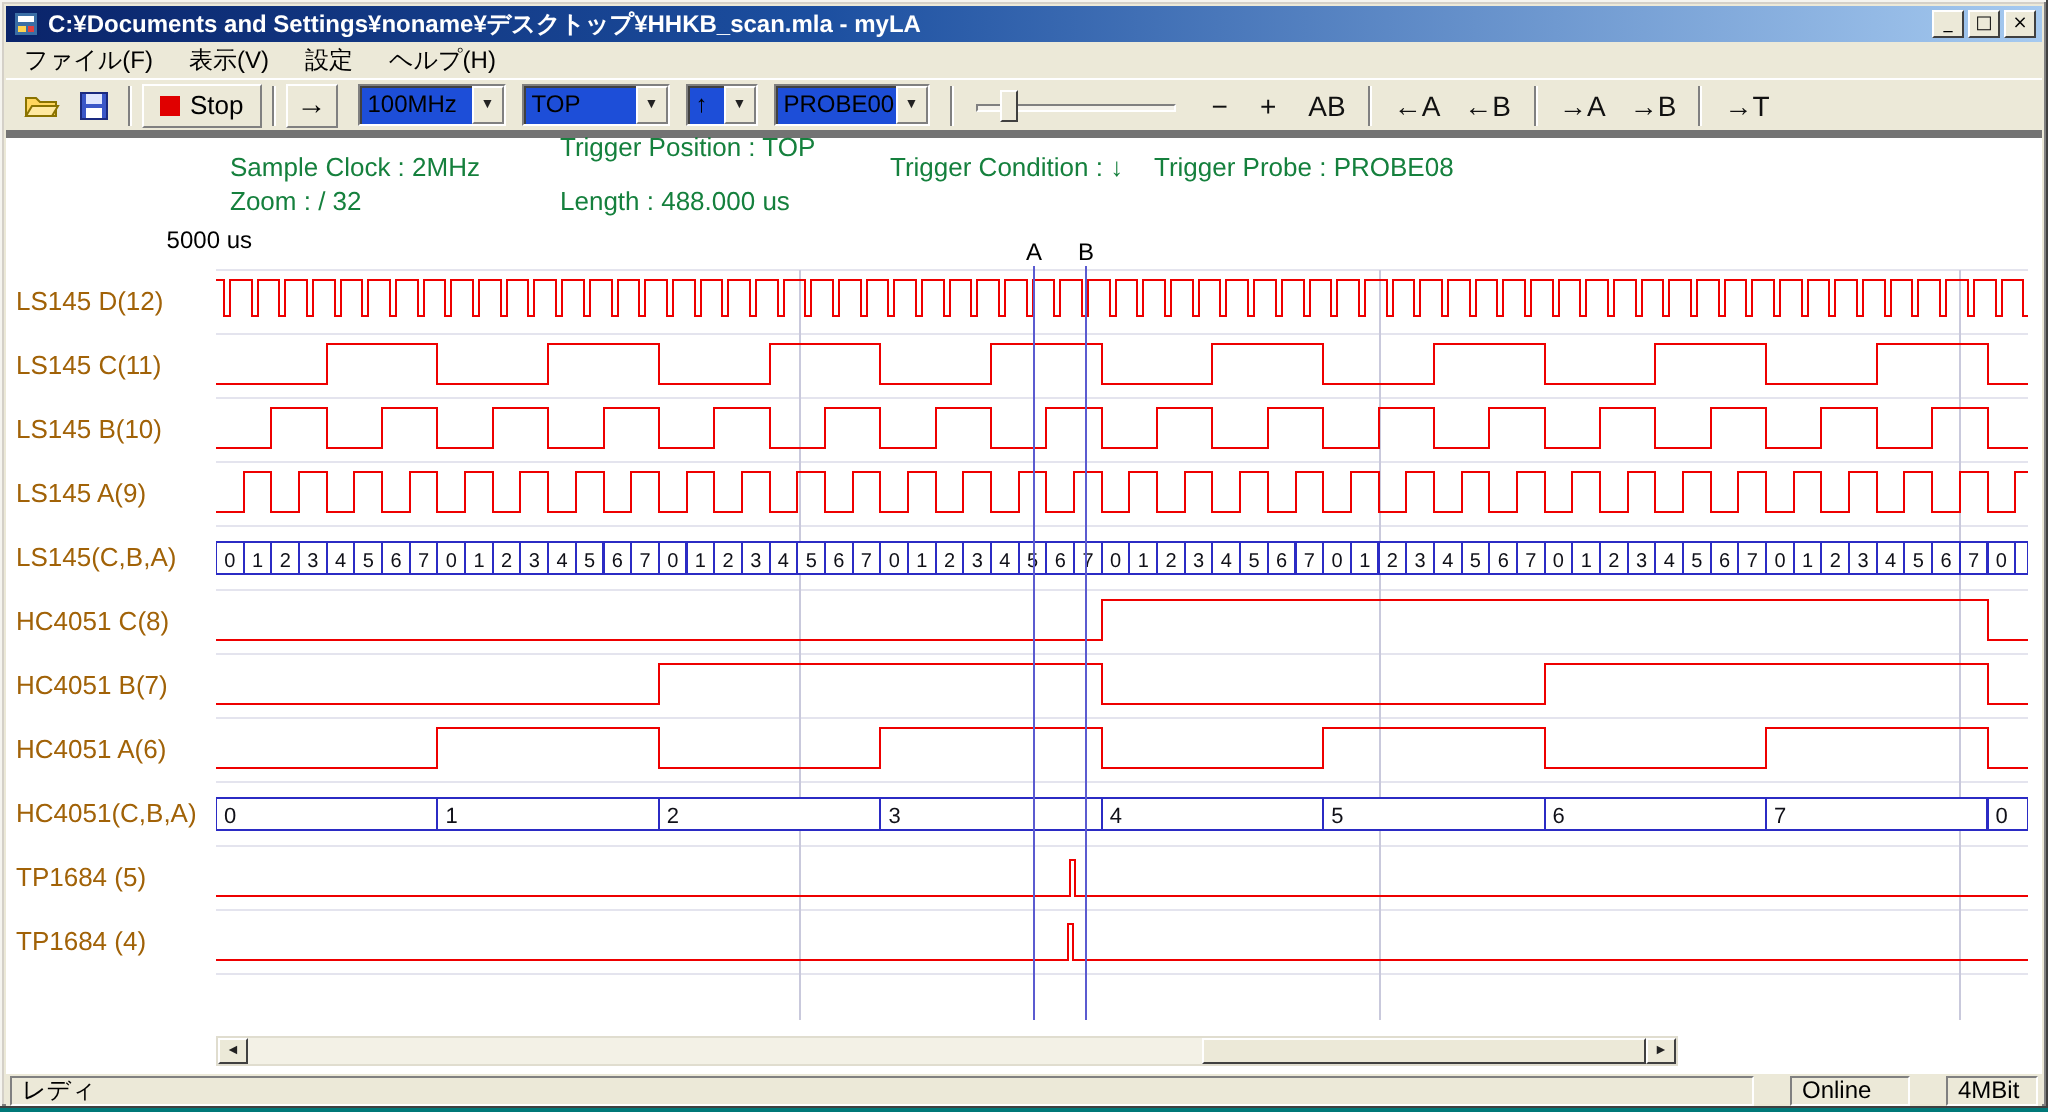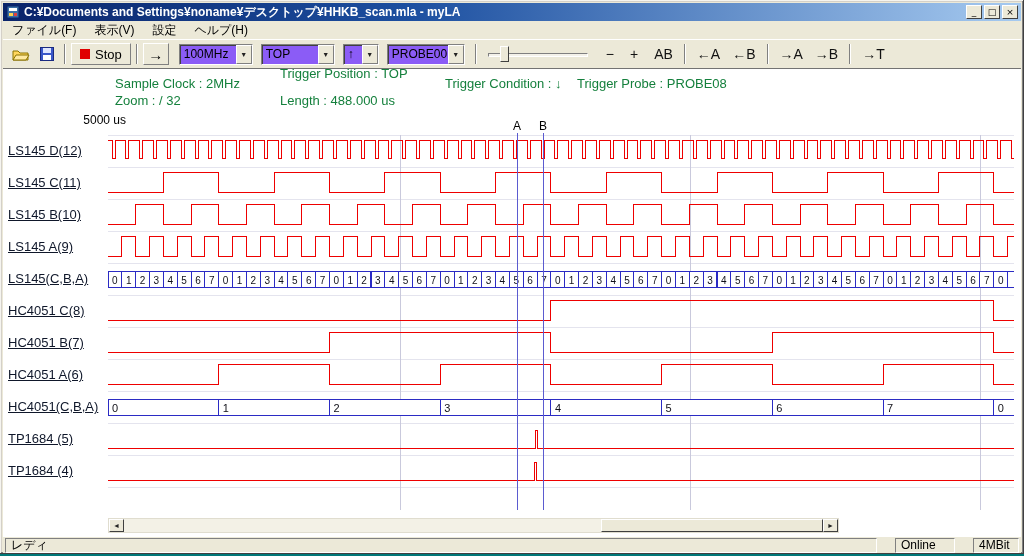--- a/index.html
+++ b/index.html
@@ -14,47 +14,47 @@
   .title-text { color:#fff; font-size:12px; font-weight:bold; white-space:nowrap; overflow:hidden;
                 text-overflow:ellipsis; flex:1; margin-left:4px; }
   .win-buttons { display:flex; gap:2px; }
   .winbtn { width:16px; height:14px; background:#ece9d8; border:1px solid;
             border-color:#fff #404040 #404040 #fff; font-size:9px; line-height:11px;
             text-align:center; font-family:"DejaVu Sans",sans-serif; cursor:default; padding:0; }
   .menubar { position:absolute; left:3px; top:21px; right:3px; height:19px; display:flex;
              align-items:center; font-size:12px; background:#ece9d8; border-bottom:1px solid #fff; }
   .menu-item { padding:2px 9px; }
   .toolbar { position:absolute; left:3px; top:40px; right:3px; height:29px; display:flex;
-             align-items:center; background:#ece9d8; border-bottom:1px solid #737373; }
+             align-items:center; background:#ece9d8; border-bottom:4px solid #737373; }
   .sep { width:2px; height:20px; border-left:1px solid #808080; border-right:1px solid #fff; margin:0 5px; }
   .tool-ibtn { width:24px; height:22px; display:flex; align-items:center; justify-content:center;
                background:#ece9d8; border:1px solid #ece9d8; }
   .raised { border:1px solid; border-color:#fff #808080 #808080 #fff; background:#ece9d8; }
   .stop-btn { height:22px; display:flex; align-items:center; gap:5px; padding:0 8px; font-size:13px; }
   .stop-square { width:10px; height:10px; background:#e00000; }
   .run-btn { width:26px; height:22px; font-size:15px; font-weight:bold; display:flex;
              align-items:center; justify-content:center; }
-  .combo { height:21px; display:flex; background:#8b5cf6; border:1px solid;
+  .combo { height:21px; display:flex; background:#1d4ed8; border:1px solid;
            border-color:#808080 #fff #fff #808080; box-shadow:inset 1px 1px 0 #404040; }
   .combo-text { flex:1; font-size:12px; line-height:19px; padding:0 4px; white-space:nowrap; overflow:hidden; }
   .combo-btn { width:16px; background:#ece9d8; border:1px solid; border-color:#fff #808080 #808080 #fff;
                font-size:7px; line-height:17px; text-align:center; color:#222; }
   .flat-btn { height:22px; padding:0 5px; font-size:14px; display:flex; align-items:center;
               background:transparent; border:1px solid transparent; color:#111; white-space:nowrap; }
   .slider { position:relative; width:104px; height:22px; margin:0 4px; }
   .slider-groove { position:absolute; left:2px; right:2px; top:10px; height:4px;
                    border:1px solid; border-color:#808080 #fff #fff #808080; background:#f4f2ea; }
   .slider-thumb { position:absolute; left:14px; top:3px; width:9px; height:16px;
                   background:#ece9d8; border:1px solid; border-color:#fff #404040 #404040 #fff; }
   .client { position:absolute; left:3px; top:69px; right:3px; height:468px; background:#fff; }
   .info-text { position:absolute; font-size:13px; color:#15803d; white-space:nowrap; }
   .time-scale { position:absolute; left:54px; top:113px; width:72px; text-align:right;
                 font-size:12px; color:#000; }
   .ch-label { position:absolute; left:8px; width:98px; height:32px; line-height:32px;
-              font-size:13px; color:#0f172a; white-space:nowrap;text-decoration:underline; }
+              font-size:13px; color:#a16207; white-space:nowrap; }
   #wave { position:absolute; left:108px; top:118px; }
   .hscroll { position:absolute; left:108px; top:518px; width:731px; height:15px;
              background:#f3f1e6; border:1px solid #e0ddcf; }
   .sbtn { position:absolute; top:0; width:15px; height:13px; background:#ece9d8; border:1px solid;
           border-color:#fff #404040 #404040 #fff; font-size:7px; line-height:11px; text-align:center;
           color:#222; padding:0; }
   .sbtn.left { left:0; } .sbtn.right { right:0; }
   .sthumb { position:absolute; left:492px; top:0; width:222px; height:13px; background:#ece9d8;
             border:1px solid; border-color:#fff #404040 #404040 #fff; }
   .statusbar { position:absolute; left:3px; top:537px; right:3px; height:16px; background:#ece9d8;

